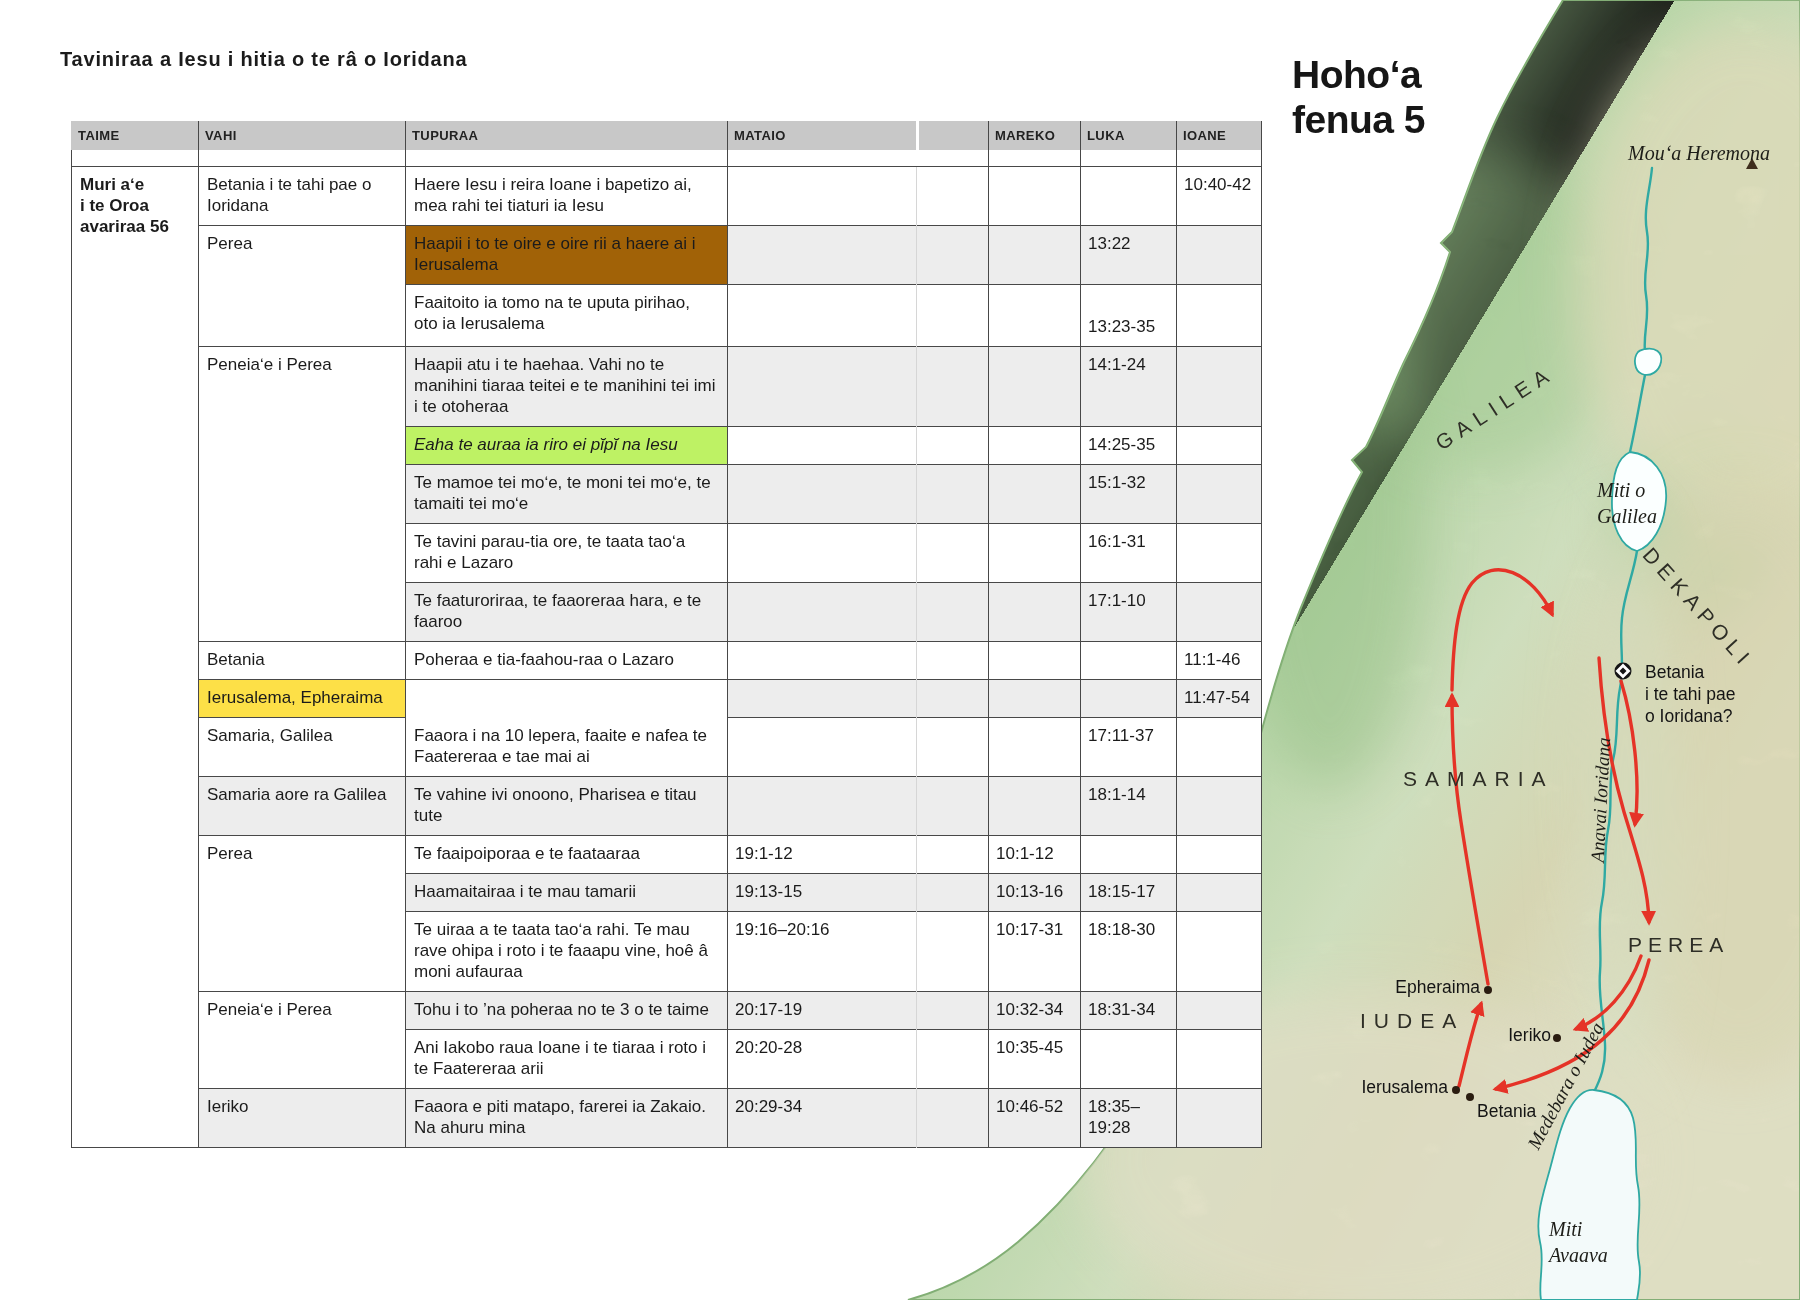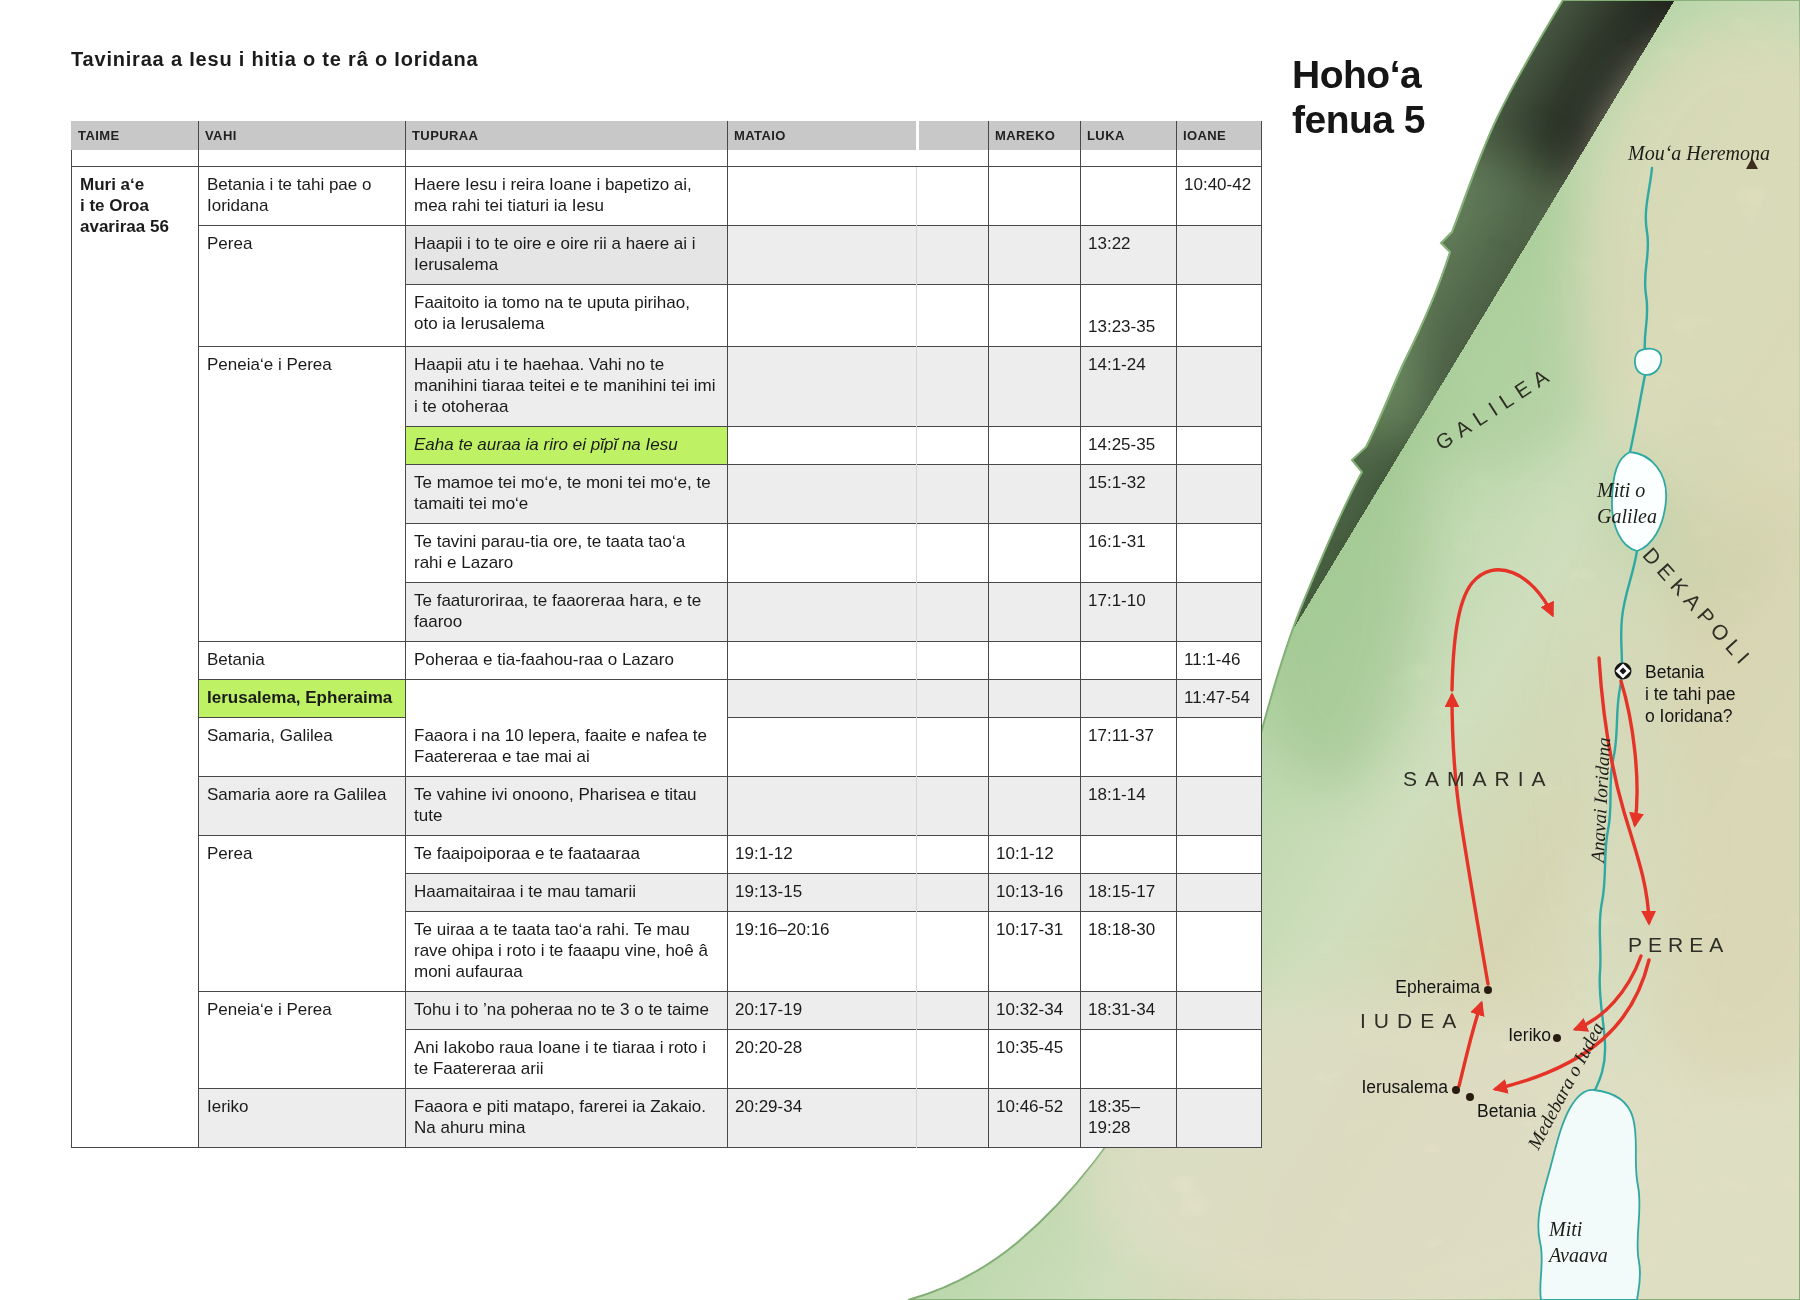--- a/index.html
+++ b/index.html
@@ -1,19 +1,19 @@
 <!DOCTYPE html>
 <html><head>
 <meta charset="utf-8">
 <style>
   html,body{margin:0;padding:0;background:#ffffff;}
   #page{position:relative;width:1800px;height:1300px;background:#ffffff;overflow:hidden;
         font-family:"Liberation Sans",sans-serif;color:#1b1b1b;}
   #map-svg{position:absolute;left:900px;top:0;width:900px;height:1300px;}
-  #page-title{position:absolute;left:71px;top:48px;font-size:20px;font-weight:bold;
+  #page-title{position:absolute;left:60px;top:48px;font-size:20px;font-weight:bold;
               letter-spacing:0.8px;color:#1b1b1b;}
   #map-title{position:absolute;left:1292px;top:52px;font-size:39px;line-height:45px;
              font-weight:bold;letter-spacing:-0.5px;color:#161616;}
   
   #table-wrap{position:absolute;left:71px;top:121px;width:1191px;}
   #header-band{position:relative;height:29px;background:#c8c8c8;}
   .hdr-label{position:absolute;top:7px;font-size:13px;font-weight:bold;letter-spacing:0.4px;color:#222;}
   .hdr-gap{position:absolute;top:0;bottom:0;width:3px;background:#ffffff;}
   #gap-strip{position:relative;height:16px;background:transparent;}
   #rows-grid{position:relative;display:grid;border-top:1px solid #484848;
@@ -184,21 +184,21 @@
           <div>avariraa 56</div>
         </div>
         <div class="cell" style="grid-area: 1 / 2; background: rgb(255, 255, 255);">Betania i te tahi pae o Ioridana</div>
         <div class="cell" style="grid-area: 1 / 3; background: rgb(255, 255, 255);">Haere Iesu i reira Ioane i bapetizo ai, mea rahi tei tiaturi ia Iesu</div>
         <div class="cell ref" style="grid-area: 1 / 4; background: rgb(255, 255, 255);"></div>
         <div class="cell" style="grid-area: 1 / 5; background: rgb(255, 255, 255);"></div>
         <div class="cell ref" style="grid-area: 1 / 6; background: rgb(255, 255, 255);"></div>
         <div class="cell ref" style="grid-area: 1 / 7; background: rgb(255, 255, 255);"></div>
         <div class="cell ref" style="grid-area: 1 / 8; background: rgb(255, 255, 255);">10:40-42</div>
         <div class="cell" style="grid-area: 2 / 2 / span 2; background: rgb(255, 255, 255);">Perea</div>
-        <div class="cell" style="grid-area: 2 / 3; background: #e5e5e5;">Haapii i to te oire e oire rii a haere ai i Ierusalema</div>
+        <div class="cell" style="grid-area: 2 / 3; background: #a16207;">Haapii i to te oire e oire rii a haere ai i Ierusalema</div>
         <div class="cell ref" style="grid-area: 2 / 4; background: rgb(237, 237, 237);"></div>
         <div class="cell" style="grid-area: 2 / 5; background: rgb(237, 237, 237);"></div>
         <div class="cell ref" style="grid-area: 2 / 6; background: rgb(237, 237, 237);"></div>
         <div class="cell ref" style="grid-area: 2 / 7; background: rgb(237, 237, 237);">13:22</div>
         <div class="cell ref" style="grid-area: 2 / 8; background: rgb(237, 237, 237);"></div>
         <div class="cell" style="grid-area: 3 / 3; background: rgb(255, 255, 255);">Faaitoito ia tomo na te uputa pirihao, oto ia Ierusalema</div>
         <div class="cell ref" style="grid-area: 3 / 4; background: rgb(255, 255, 255);"></div>
         <div class="cell" style="grid-area: 3 / 5; background: rgb(255, 255, 255);"></div>
         <div class="cell ref" style="grid-area: 3 / 6; background: rgb(255, 255, 255);"></div>
         <div class="cell ref" style="grid-area: 3 / 7; background: rgb(255, 255, 255); margin-top: 24px;">13:23-35</div>
@@ -234,21 +234,21 @@
         <div class="cell ref" style="grid-area: 8 / 6; background: rgb(237, 237, 237);"></div>
         <div class="cell ref" style="grid-area: 8 / 7; background: rgb(237, 237, 237);">17:1-10</div>
         <div class="cell ref" style="grid-area: 8 / 8; background: rgb(237, 237, 237);"></div>
         <div class="cell" style="grid-area: 9 / 2; background: rgb(255, 255, 255);">Betania</div>
         <div class="cell" style="grid-area: 9 / 3; background: rgb(255, 255, 255);">Poheraa e tia-faahou-raa o Lazaro</div>
         <div class="cell ref" style="grid-area: 9 / 4; background: rgb(255, 255, 255);"></div>
         <div class="cell" style="grid-area: 9 / 5; background: rgb(255, 255, 255);"></div>
         <div class="cell ref" style="grid-area: 9 / 6; background: rgb(255, 255, 255);"></div>
         <div class="cell ref" style="grid-area: 9 / 7; background: rgb(255, 255, 255);"></div>
         <div class="cell ref" style="grid-area: 9 / 8; background: rgb(255, 255, 255);">11:1-46</div>
-        <div class="cell" style="grid-area: 10 / 2; background: #bef264; font-weight: bold;">Ierusalema, Epheraima</div>
+        <div class="cell" style="grid-area: 10 / 2; background: #fde047;">Ierusalema, Epheraima</div>
         <div class="cell ref" style="grid-area: 10 / 4; background: rgb(237, 237, 237);"></div>
         <div class="cell" style="grid-area: 10 / 5; background: rgb(237, 237, 237);"></div>
         <div class="cell ref" style="grid-area: 10 / 6; background: rgb(237, 237, 237);"></div>
         <div class="cell ref" style="grid-area: 10 / 7; background: rgb(237, 237, 237);"></div>
         <div class="cell ref" style="grid-area: 10 / 8; background: rgb(237, 237, 237);">11:47-54</div>
         <div class="cell" style="grid-area: 11 / 2; background: rgb(255, 255, 255);">Samaria, Galilea</div>
         <div class="cell" style="grid-area: 11 / 3; background: rgb(255, 255, 255);">Faaora i na 10 lepera, faaite e nafea te Faatereraa e tae mai ai</div>
         <div class="cell ref" style="grid-area: 11 / 4; background: rgb(255, 255, 255);"></div>
         <div class="cell" style="grid-area: 11 / 5; background: rgb(255, 255, 255);"></div>
         <div class="cell ref" style="grid-area: 11 / 6; background: rgb(255, 255, 255);"></div>

